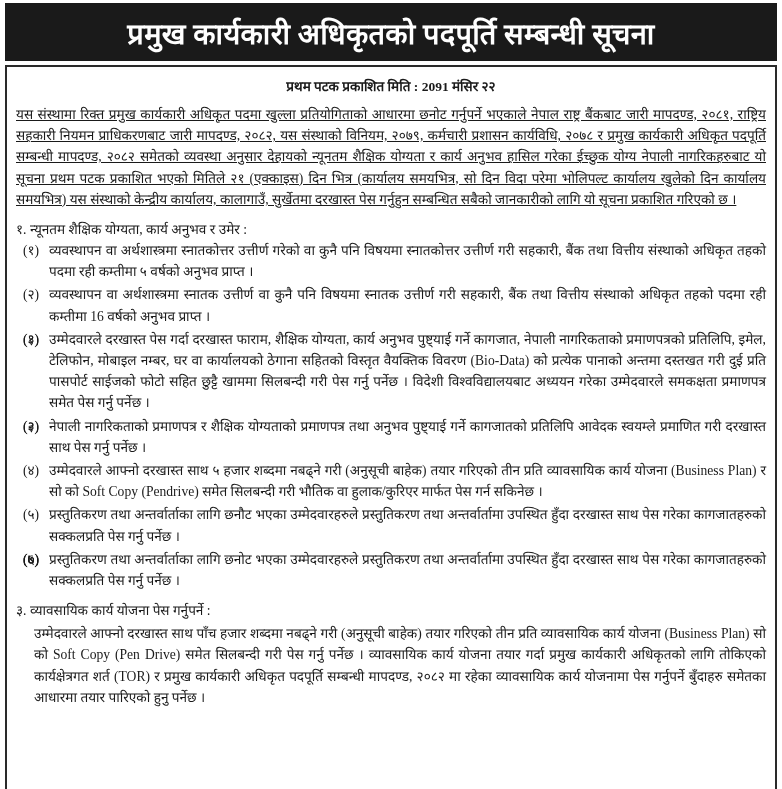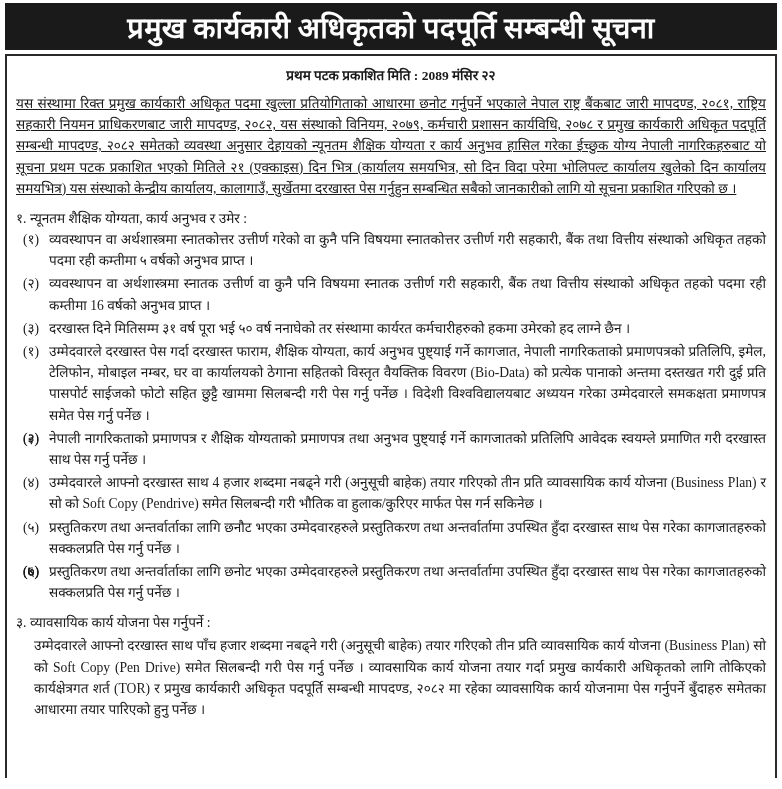--- a/index.html
+++ b/index.html
@@ -9,21 +9,21 @@
     background: #ffffff;
   }
   body {
     font-family: "Liberation Serif", "DejaVu Serif", serif;
     color: #1a1a1a;
   }
   .page { padding: 3px 5px 0 5px; }
 
   .title-bar {
     background: #1a1a1a;
-    height: 47px;
+    height: 58px;
     display: flex; align-items: center; justify-content: center;
   }
   .title-bar h1 {
     color: #ffffff;
     font-size: 29px;
     font-weight: bold;
     letter-spacing: 0.3px;
     white-space: nowrap;
   }
 
@@ -80,55 +80,54 @@
 <body>
 
 <div class="page">
 
   <header class="title-bar">
     <h1>प्रमुख कार्यकारी अधिकृतको पदपूर्ति सम्बन्धी सूचना</h1>
   </header>
 
   <div class="content-box">
 
-    <p class="published">प्रथम पटक प्रकाशित मिति : 2089 मंसिर २२</p>
+    <p class="published">प्रथम पटक प्रकाशित मिति : 2091 मंसिर २२</p>
 
     <p class="intro">यस संस्थामा रिक्त प्रमुख कार्यकारी अधिकृत पदमा खुल्ला प्रतियोगिताको आधारमा छनोट गर्नुपर्ने भएकाले नेपाल राष्ट्र बैंकबाट जारी मापदण्ड, २०८१, राष्ट्रिय सहकारी नियमन प्राधिकरणबाट जारी मापदण्ड, २०८२, यस संस्थाको विनियम, २०७९, कर्मचारी प्रशासन कार्यविधि, २०७८ र प्रमुख कार्यकारी अधिकृत पदपूर्ति सम्बन्धी मापदण्ड, २०८२ समेतको व्यवस्था अनुसार देहायको न्यूनतम शैक्षिक योग्यता र कार्य अनुभव हासिल गरेका ईच्छुक योग्य नेपाली नागरिकहरुबाट यो सूचना प्रथम पटक प्रकाशित भएको मितिले २१ (एक्काइस) दिन भित्र (कार्यालय समयभित्र, सो दिन विदा परेमा भोलिपल्ट कार्यालय खुलेको दिन कार्यालय समयभित्र) यस संस्थाको केन्द्रीय कार्यालय, कालागाउँ, सुर्खेतमा दरखास्त पेस गर्नुहुन सम्बन्धित सबैको जानकारीको लागि यो सूचना प्रकाशित गरिएको छ ।</p>
 
     <div>
       <p class="sec-head"><span>१.</span> <span>न्यूनतम शैक्षिक योग्यता, कार्य अनुभव र उमेर :</span></p>
       <div class="item">
         <span class="num">(१)</span>
         <span>व्यवस्थापन वा अर्थशास्त्रमा स्नातकोत्तर उत्तीर्ण गरेको वा कुनै पनि विषयमा स्नातकोत्तर उत्तीर्ण गरी सहकारी, बैंक तथा वित्तीय संस्थाको अधिकृत तहको पदमा रही कम्तीमा ५ वर्षको अनुभव प्राप्त ।</span>
       </div>
       <div class="item">
         <span class="num">(२)</span>
         <span>व्यवस्थापन वा अर्थशास्त्रमा स्नातक उत्तीर्ण वा कुनै पनि विषयमा स्नातक उत्तीर्ण गरी सहकारी, बैंक तथा वित्तीय संस्थाको अधिकृत तहको पदमा रही कम्तीमा 16 वर्षको अनुभव प्राप्त ।</span>
       </div>
       <div class="item">
         <span class="num">(३)</span>
-        <span>दरखास्त दिने मितिसम्म ३१ वर्ष पूरा भई ५० वर्ष ननाघेको तर संस्थामा कार्यरत कर्मचारीहरुको हकमा उमेरको हद लाग्ने छैन ।</span>
       </div>
     </div>
 
     <div>
       <div class="item">
         <span class="num">(१)</span>
         <span>उम्मेदवारले दरखास्त पेस गर्दा दरखास्त फाराम, शैक्षिक योग्यता, कार्य अनुभव पुष्ट्याई गर्ने कागजात, नेपाली नागरिकताको प्रमाणपत्रको प्रतिलिपि, इमेल, टेलिफोन, मोबाइल नम्बर, घर वा कार्यालयको ठेगाना सहितको विस्तृत वैयक्तिक विवरण (Bio-Data) को प्रत्येक पानाको अन्तमा दस्तखत गरी दुई प्रति पासपोर्ट साईजको फोटो सहित छुट्टै खाममा सिलबन्दी गरी पेस गर्नु पर्नेछ । विदेशी विश्वविद्यालयबाट अध्ययन गरेका उम्मेदवारले समकक्षता प्रमाणपत्र समेत पेस गर्नु पर्नेछ ।</span>
       </div>
       <div class="item">
         <span class="num">(२)</span>
       </div>
       <div class="item">
         <span class="num">(३)</span>
         <span>नेपाली नागरिकताको प्रमाणपत्र र शैक्षिक योग्यताको प्रमाणपत्र तथा अनुभव पुष्ट्याई गर्ने कागजातको प्रतिलिपि आवेदक स्वयम्ले प्रमाणित गरी दरखास्त साथ पेस गर्नु पर्नेछ ।</span>
       </div>
       <div class="item">
         <span class="num">(४)</span>
-        <span>उम्मेदवारले आफ्नो दरखास्त साथ 4 हजार शब्दमा नबढ्ने गरी (अनुसूची बाहेक) तयार गरिएको तीन प्रति व्यावसायिक कार्य योजना (Business Plan) र सो को Soft Copy (Pendrive) समेत सिलबन्दी गरी भौतिक वा हुलाक/कुरिएर मार्फत पेस गर्न सकिनेछ ।</span>
+        <span>उम्मेदवारले आफ्नो दरखास्त साथ ५ हजार शब्दमा नबढ्ने गरी (अनुसूची बाहेक) तयार गरिएको तीन प्रति व्यावसायिक कार्य योजना (Business Plan) र सो को Soft Copy (Pendrive) समेत सिलबन्दी गरी भौतिक वा हुलाक/कुरिएर मार्फत पेस गर्न सकिनेछ ।</span>
       </div>
       <div class="item">
         <span class="num">(५)</span>
         <span>प्रस्तुतिकरण तथा अन्तर्वार्ताका लागि छनौट भएका उम्मेदवारहरुले प्रस्तुतिकरण तथा अन्तर्वार्तामा उपस्थित हुँदा दरखास्त साथ पेस गरेका कागजातहरुको सक्कलप्रति पेस गर्नु पर्नेछ ।</span>
       </div>
       <div class="item">
         <span class="num">(६)</span>
       </div>
       <div class="item">
         <span class="num">(७)</span>

